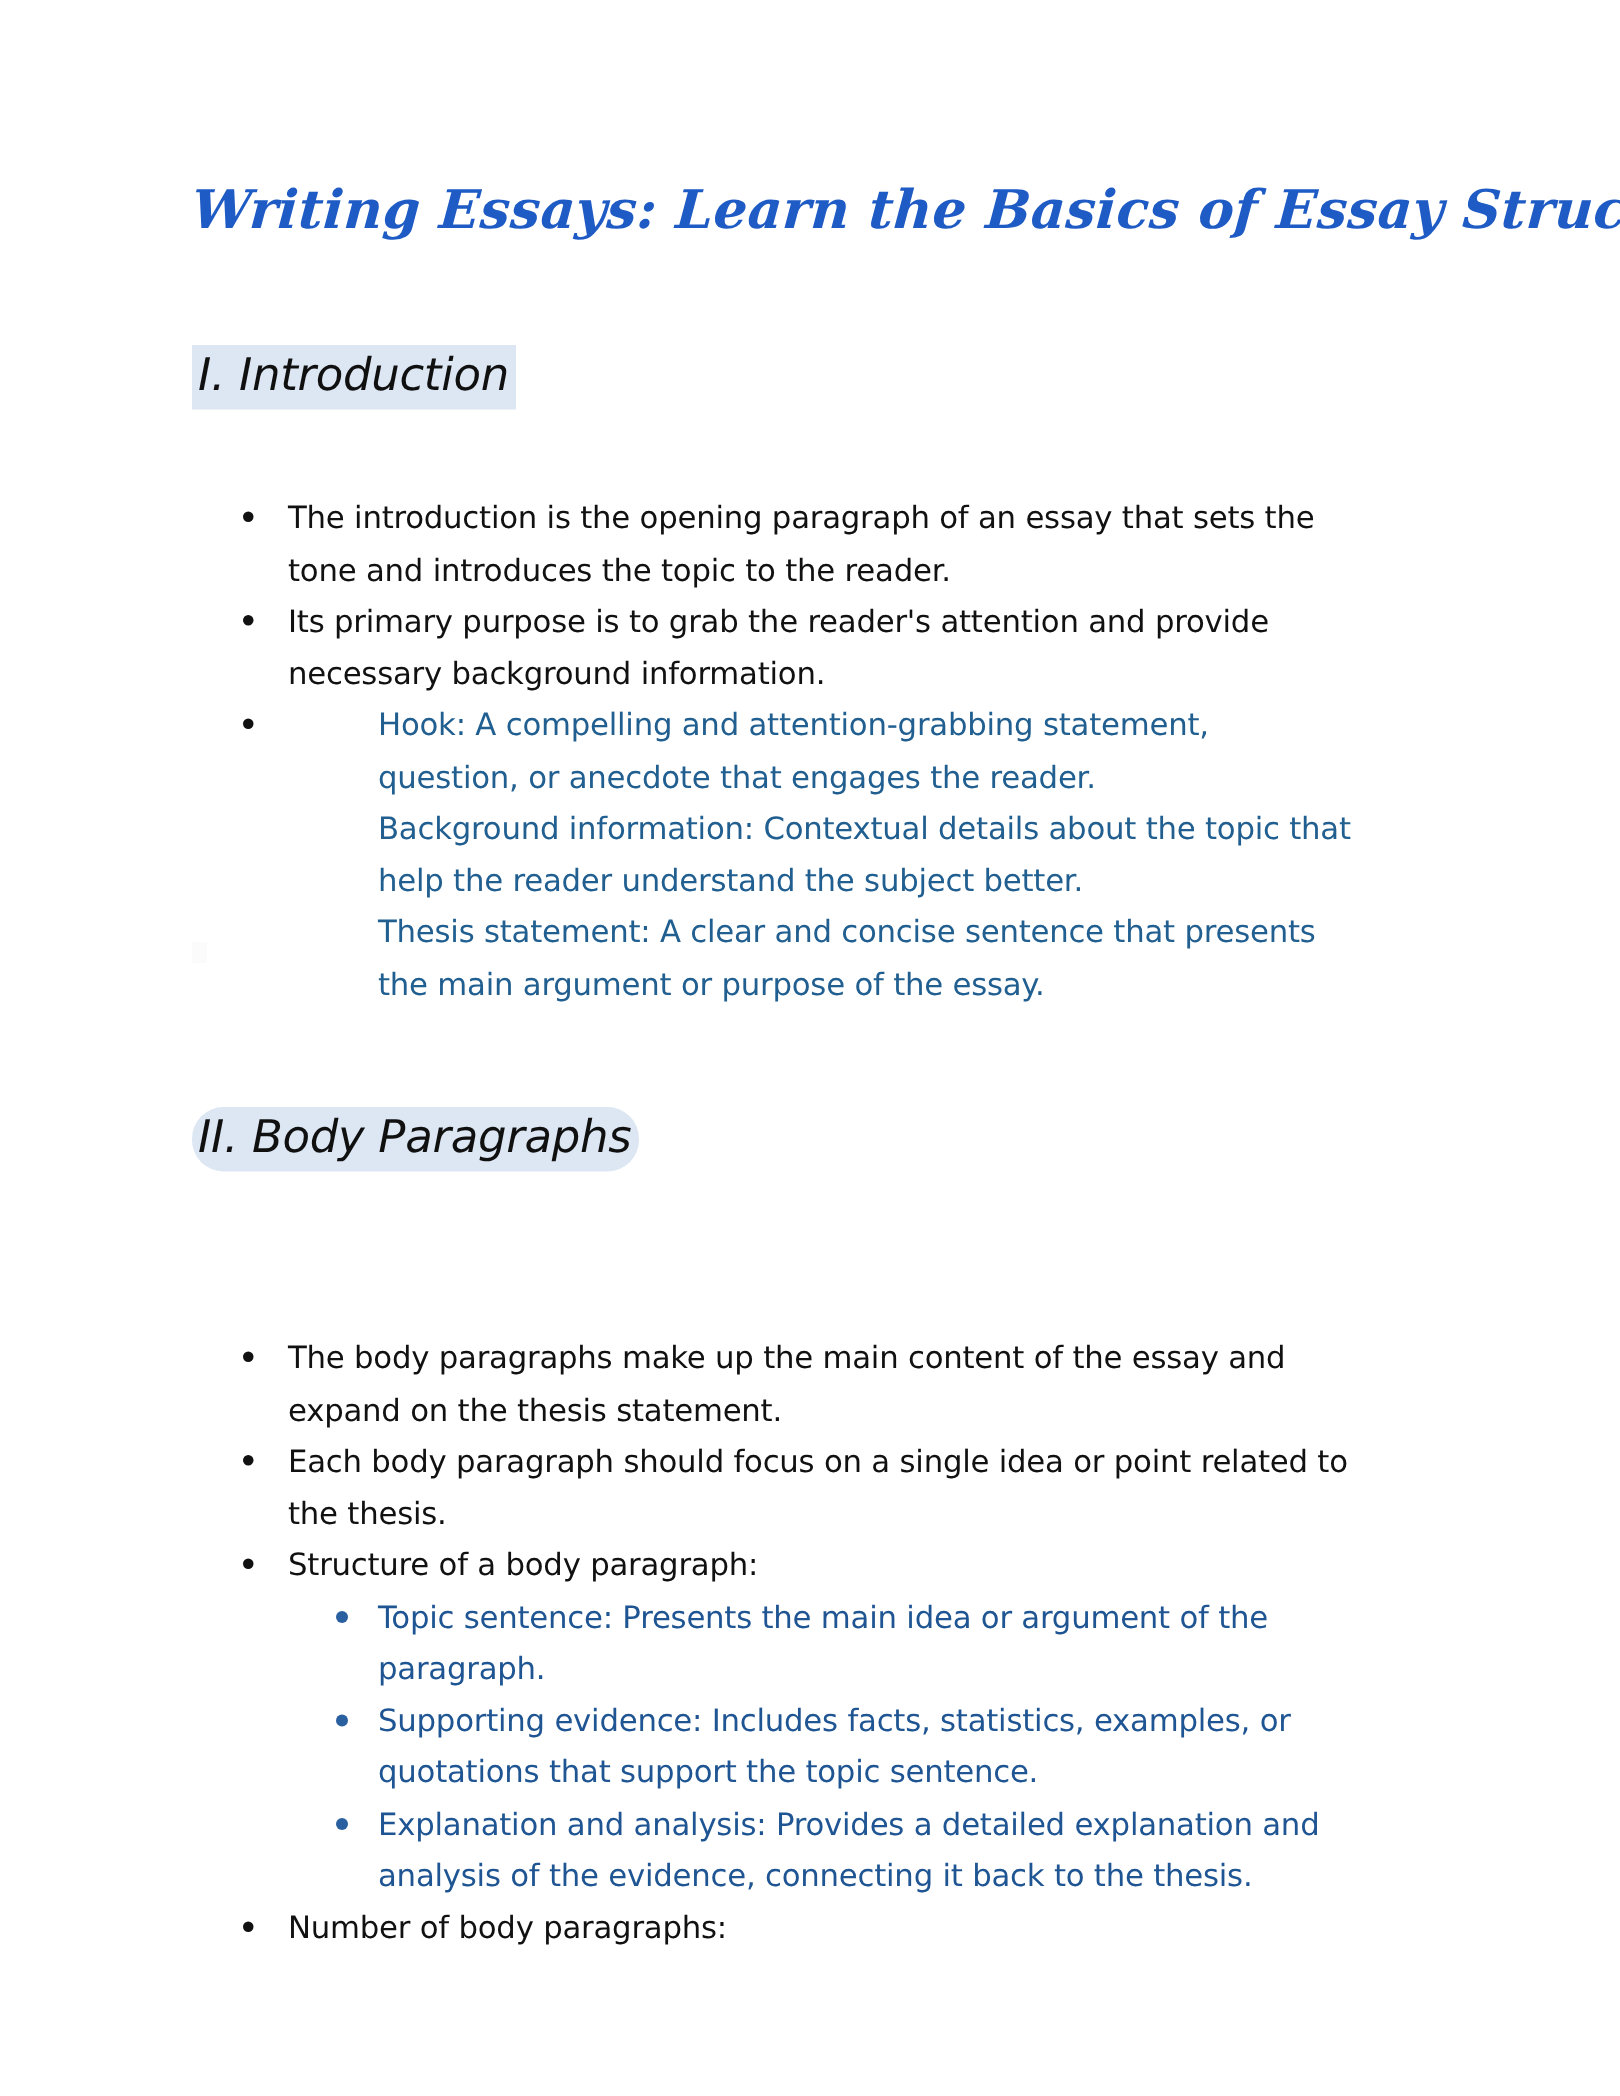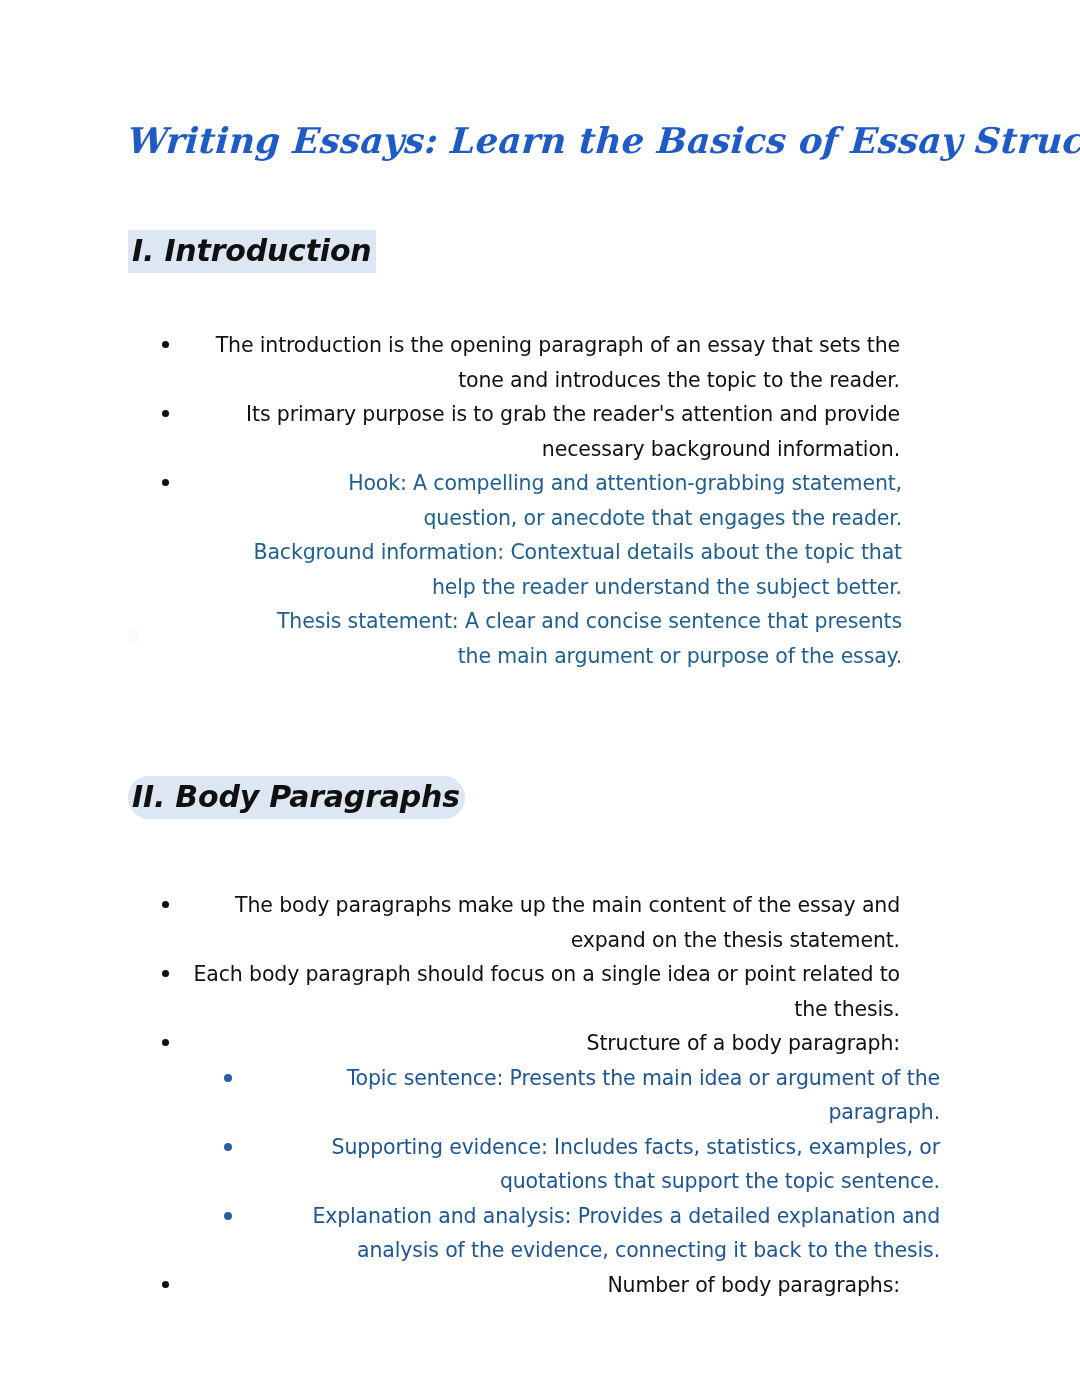--- a/index.html
+++ b/index.html
@@ -38,39 +38,38 @@
     transform: skewX(-4deg);
     transform-origin: left center;
   }
 
   
   .section-heading {
     position: absolute;
     left: 128px;
     font-family: "DejaVu Sans", sans-serif;
     font-style: italic;
-    font-weight: 700;
+    font-weight: 400;
     font-size: 30px;
     line-height: 40px;
     color: #101010;
     background: #dce7f3;
     display: inline-block;
     padding: 1px 5px 2px 4px;
     white-space: nowrap;
     letter-spacing: -0.2px;
   }
   #heading-1 { top: 230px; }
-  #heading-2 { top: 776px; border-radius: 21px; }
+  #heading-2 { top: 738px; border-radius: 21px; }
 
   
   .list-block {
     position: absolute;
     left: 0;
     width: 1040px;
-    text-align: right;
   }
   #list-intro { top: 328px; }
   #list-body  { top: 888px; }
 
   ul.level1, ul.level2 {
     list-style: none;
     margin: 0;
     padding: 0;
   }
 

